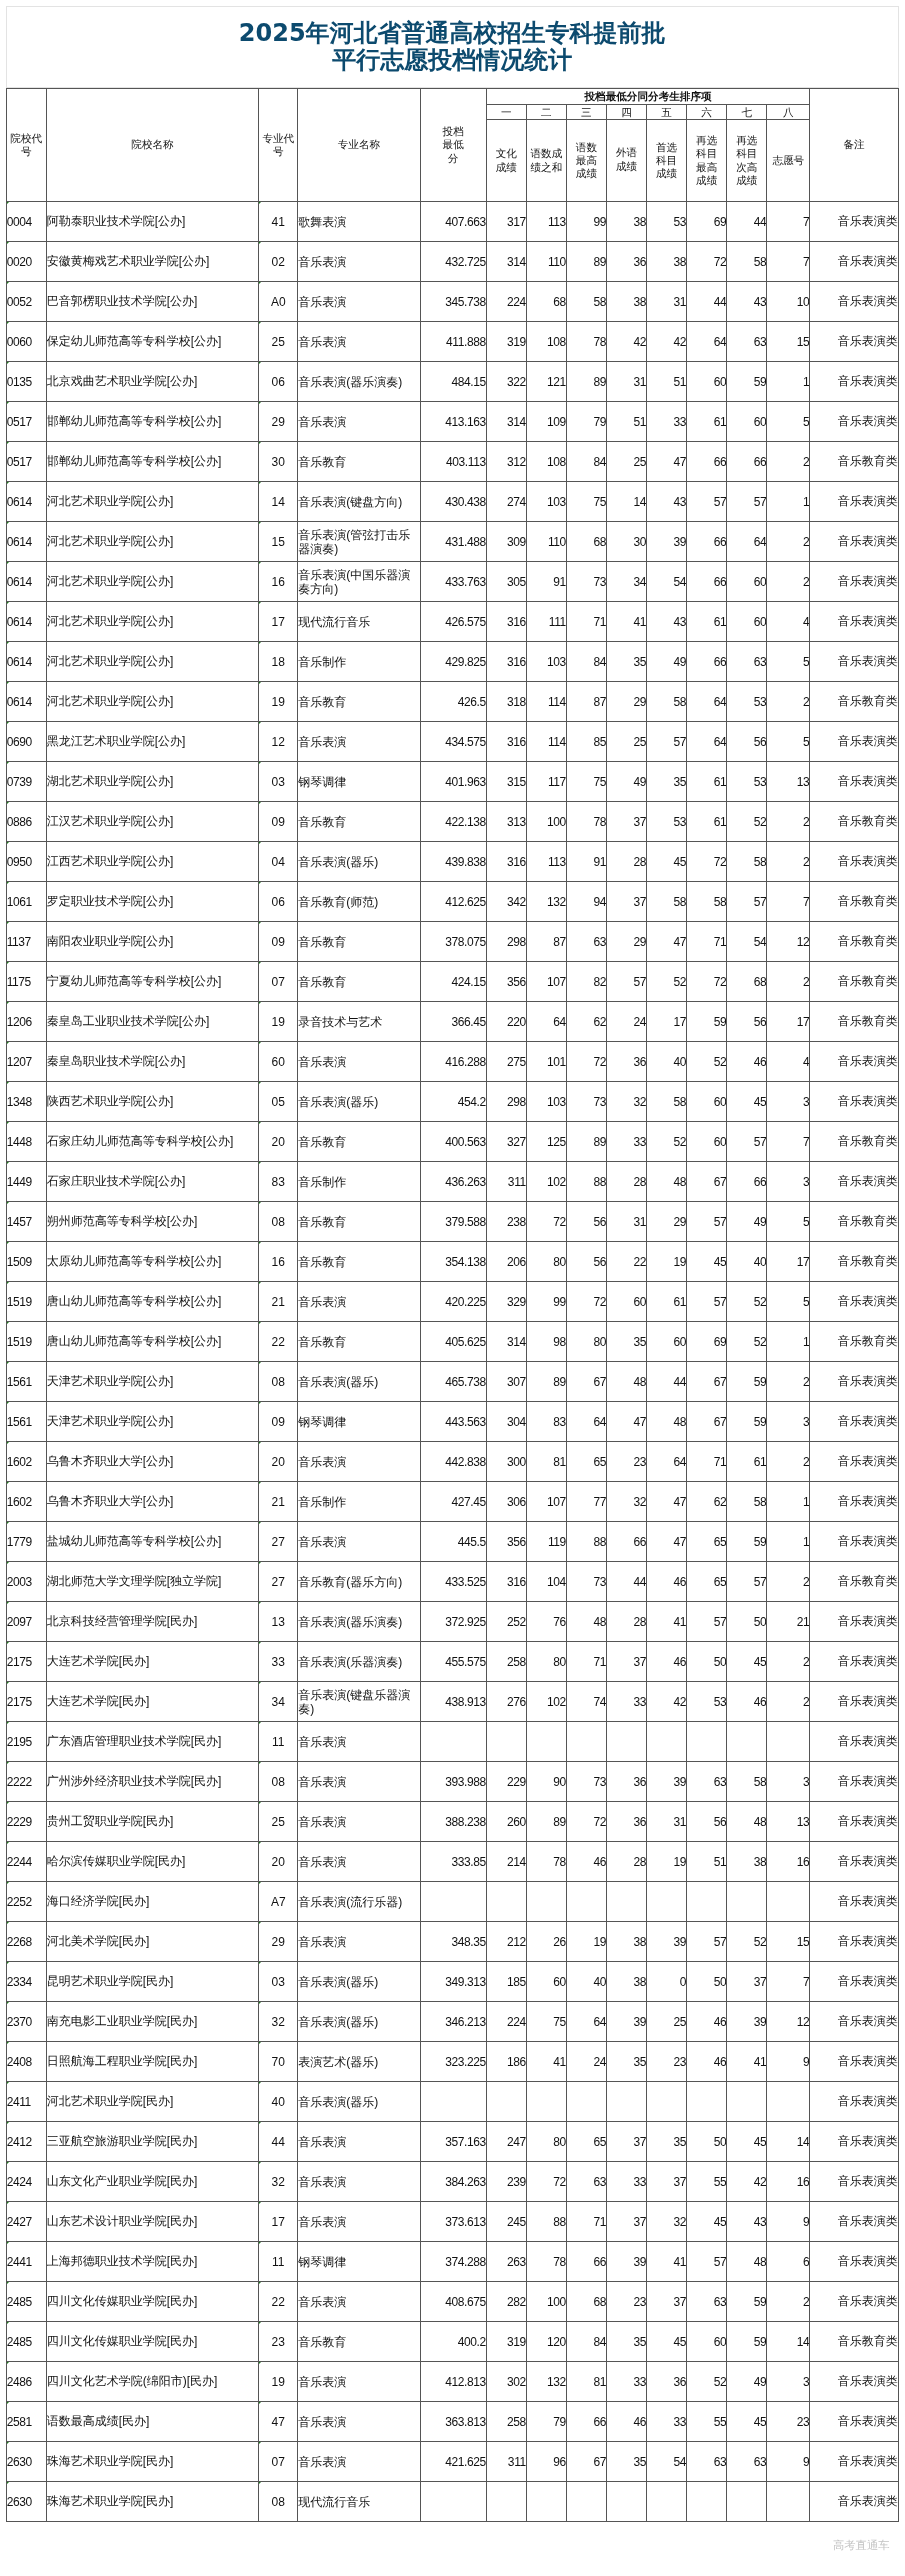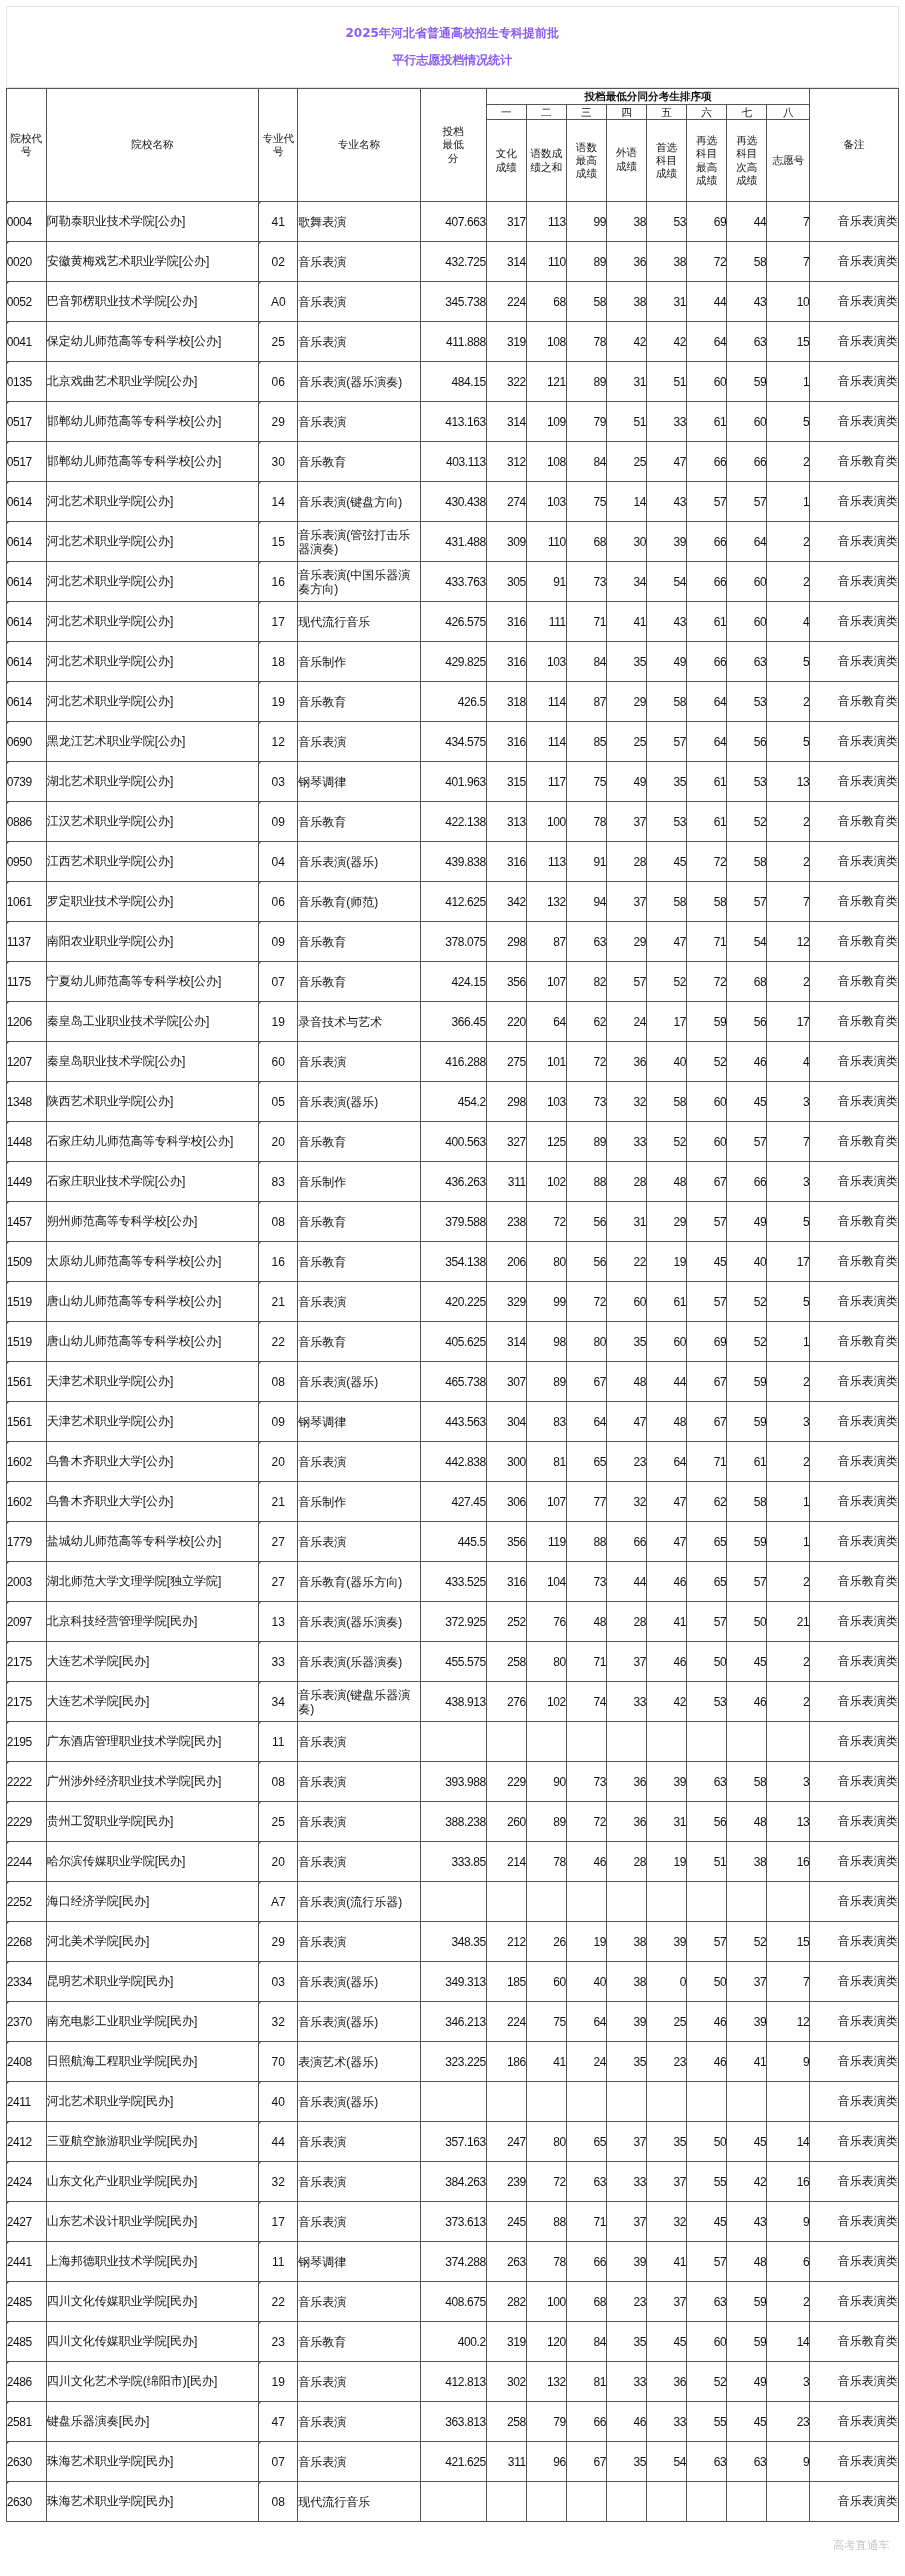--- a/index.html
+++ b/index.html
@@ -1,21 +1,21 @@
 <!DOCTYPE html>
 <html style="font-size:11.3px"><head>
 <meta charset="utf-8">
 <style>
   html, body { margin: 0; padding: 0; background: #ffffff; }
   body { width: 905px; height: 2576px; position: relative; overflow: hidden;
          font-family: "DejaVu Sans", "Liberation Sans", sans-serif; color: #111; }
   .sheet { position: absolute; left: 5.7px; top: 5.7px; width: 893px; }
   .title-block { height: 80px; border: 0.7px solid #e3e3e3; border-bottom: 0.7px solid #e3e3e3;
                  display: flex; flex-direction: column; align-items: center; justify-content: center; }
-  .title-line { font-family: "DejaVu Sans", sans-serif; font-weight: bold; font-size: 12px; line-height: 27px; letter-spacing: 0px; color: #8b5cf6; }
+  .title-line { font-family: "DejaVu Sans", sans-serif; font-weight: bold; font-size: 24px; line-height: 27px; letter-spacing: 0px; color: #0c4a6e; }
   .sub-row { position: relative; height: 38px; border-left: 0.7px solid #e3e3e3; border-right: 0.7px solid #e3e3e3; }
   .sub-left { position: absolute; left: 4.2px; top: 5.7px; font-weight: bold; font-size: 15.6px; }
   .sub-right { position: absolute; left: 559px; top: 5.7px; font-weight: bold; font-size: 15.6px; }
   .faint-v { position: absolute; top: 0; bottom: 0; width: 0.7px; background: #ececec; }
 
   table.data { border-collapse: collapse; table-layout: fixed; width: 893px; }
   table.data td, table.data th { border: 0.7px solid #555; padding: 0; overflow: hidden; }
   table.data th { font-weight: normal; font-size: 10.6px; line-height: 13.4px; text-align: center; vertical-align: middle; }
   table.data thead tr.r0 th { height: 15.6px; }
   table.data thead tr.r1 th { height: 14px; }
@@ -132,21 +132,21 @@
           <td class="c-num">68</td>
           <td class="c-num">58</td>
           <td class="c-num">38</td>
           <td class="c-num">31</td>
           <td class="c-num">44</td>
           <td class="c-num">43</td>
           <td class="c-num">10</td>
           <td class="c-note">音乐表演类</td>
         </tr>
         <tr>
-          <td class="c-code tick">0041</td>
+          <td class="c-code tick">0060</td>
           <td class="c-name">保定幼儿师范高等专科学校[公办]</td>
           <td class="c-mcode tick">25</td>
           <td class="c-major">音乐表演</td>
           <td class="c-num">411.888</td>
           <td class="c-num">319</td>
           <td class="c-num">108</td>
           <td class="c-num">78</td>
           <td class="c-num">42</td>
           <td class="c-num">42</td>
           <td class="c-num">64</td>
@@ -965,21 +965,21 @@
           <td class="c-num">81</td>
           <td class="c-num">33</td>
           <td class="c-num">36</td>
           <td class="c-num">52</td>
           <td class="c-num">49</td>
           <td class="c-num">3</td>
           <td class="c-note">音乐表演类</td>
         </tr>
         <tr>
           <td class="c-code tick">2581</td>
-          <td class="c-name">键盘乐器演奏[民办]</td>
+          <td class="c-name">语数最高成绩[民办]</td>
           <td class="c-mcode tick">47</td>
           <td class="c-major">音乐表演</td>
           <td class="c-num">363.813</td>
           <td class="c-num">258</td>
           <td class="c-num">79</td>
           <td class="c-num">66</td>
           <td class="c-num">46</td>
           <td class="c-num">33</td>
           <td class="c-num">55</td>
           <td class="c-num">45</td>

